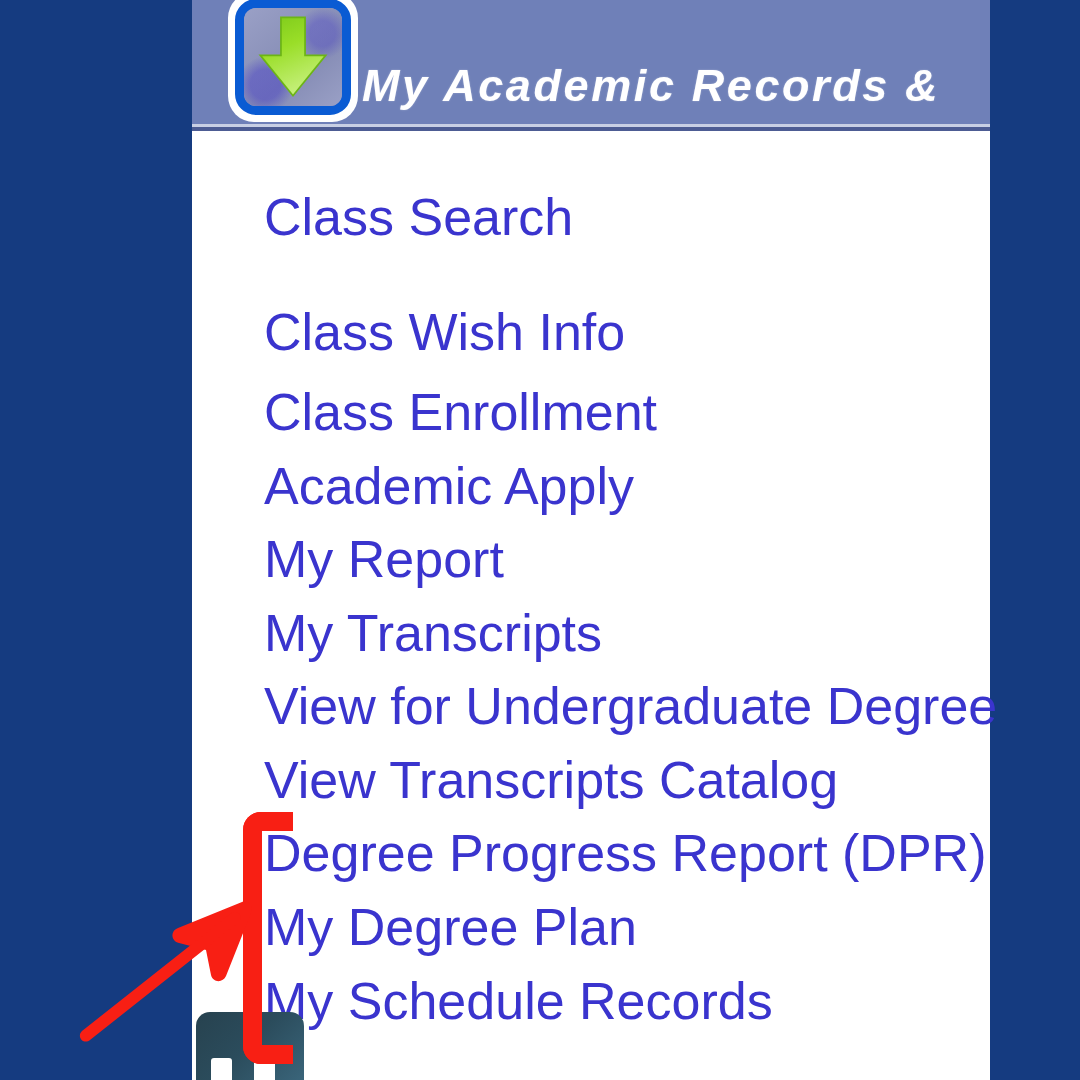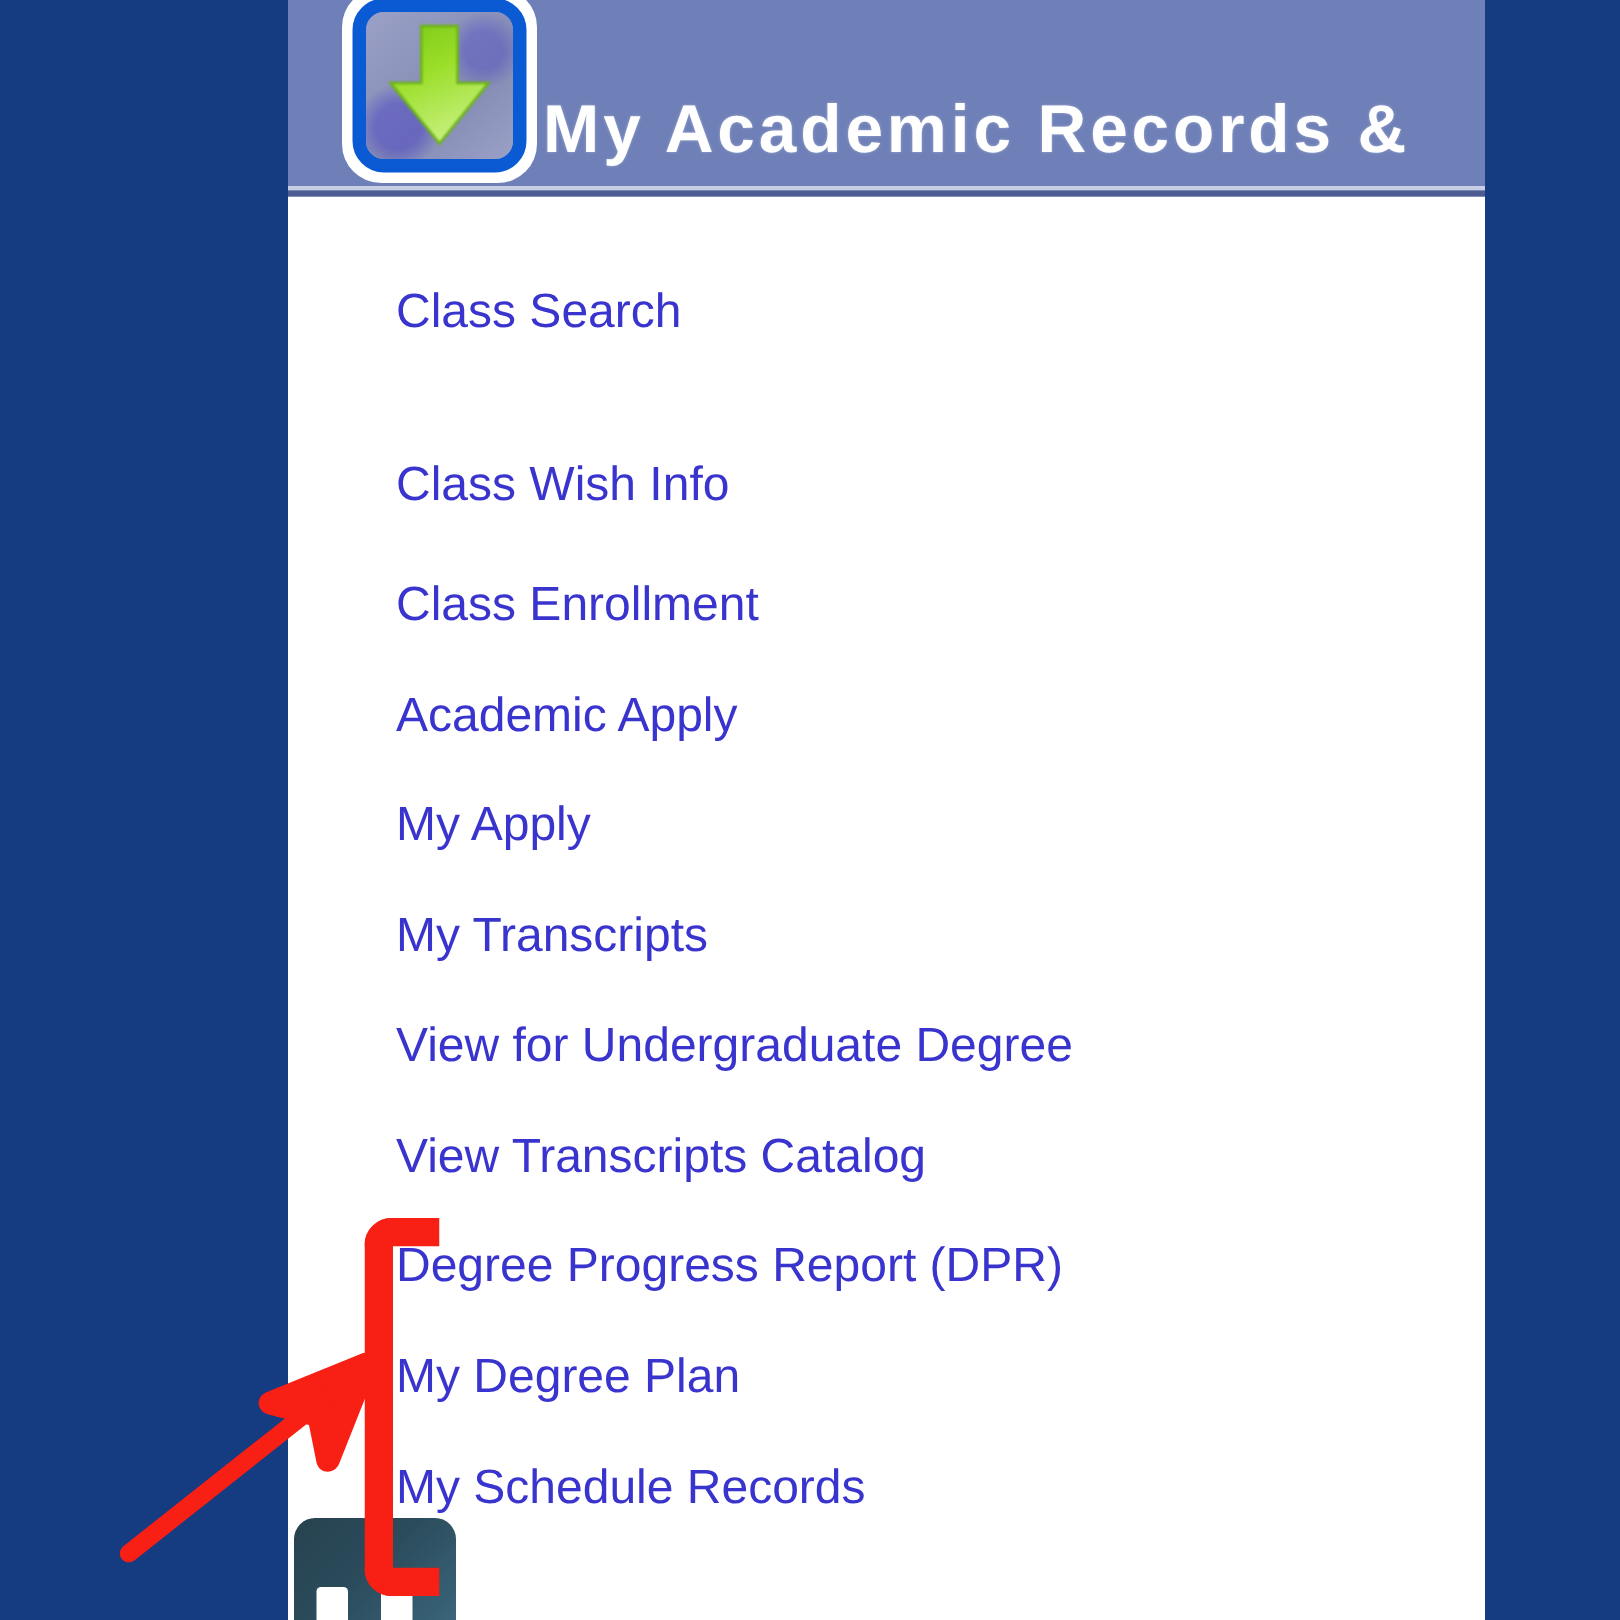--- a/index.html
+++ b/index.html
@@ -37,20 +37,21 @@
   .header-band {
     position: absolute;
     left: 192px;
     top: 0;
     width: 798px;
     height: 131px;
     background: #6f80b8;
     border-bottom: 4px solid #4d5c93;
     box-sizing: border-box;
     overflow: hidden;
+    font-style: italic;
   }
   .header-band::after {
     content: "";
     position: absolute;
     left: 0;
     bottom: 0;
     width: 100%;
     height: 3px;
     background: #c8cfe4;
   }
@@ -122,21 +123,21 @@
   .link-list {
     position: absolute;
     left: 192px;
     top: 131px;
     width: 798px;
   }
   .nav-link {
     position: absolute;
     left: 72px;
     white-space: nowrap;
-    font-size: 32px;
+    font-size: 52px;
     line-height: 1;
     color: #3a34ce;
     text-decoration-thickness: 4px;
     text-underline-offset: 8px;
     text-decoration-color: #3a34ce;
     cursor: pointer;
     font-weight: normal;
   }
 
   
@@ -217,21 +218,21 @@
   <div class="link-list">
 
     <a class="nav-link" style="top:60px">Class Search</a>
 
     <a class="nav-link" style="top:175px">Class Wish Info</a>
 
     <a class="nav-link" style="top:255px">Class Enrollment</a>
 
     <a class="nav-link" style="top:329px">Academic Apply</a>
 
-    <a class="nav-link" style="top:402px">My Apply</a>
+    <a class="nav-link" style="top:402px">My Report</a>
 
     <a class="nav-link" style="top:476px">My Transcripts</a>
 
     <a class="nav-link" style="top:549px">View for Undergraduate Degree</a>
 
     <a class="nav-link" style="top:623px">View Transcripts Catalog</a>
 
     <a class="nav-link" style="top:696px">Degree Progress Report (DPR)</a>
 
     <a class="nav-link" style="top:770px">My Degree Plan</a>

